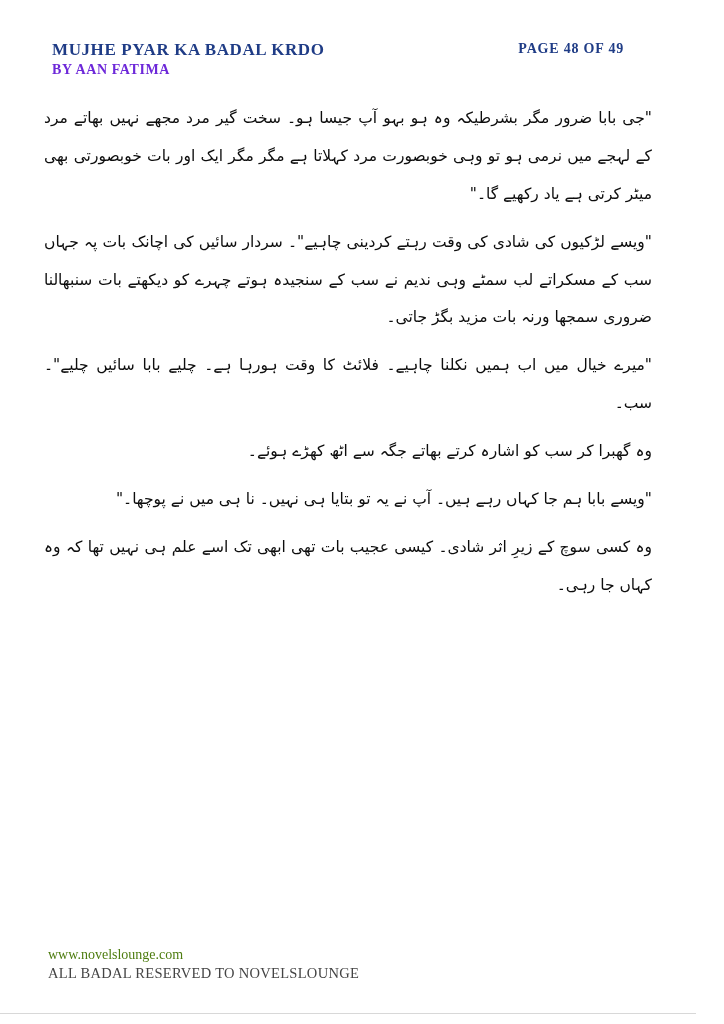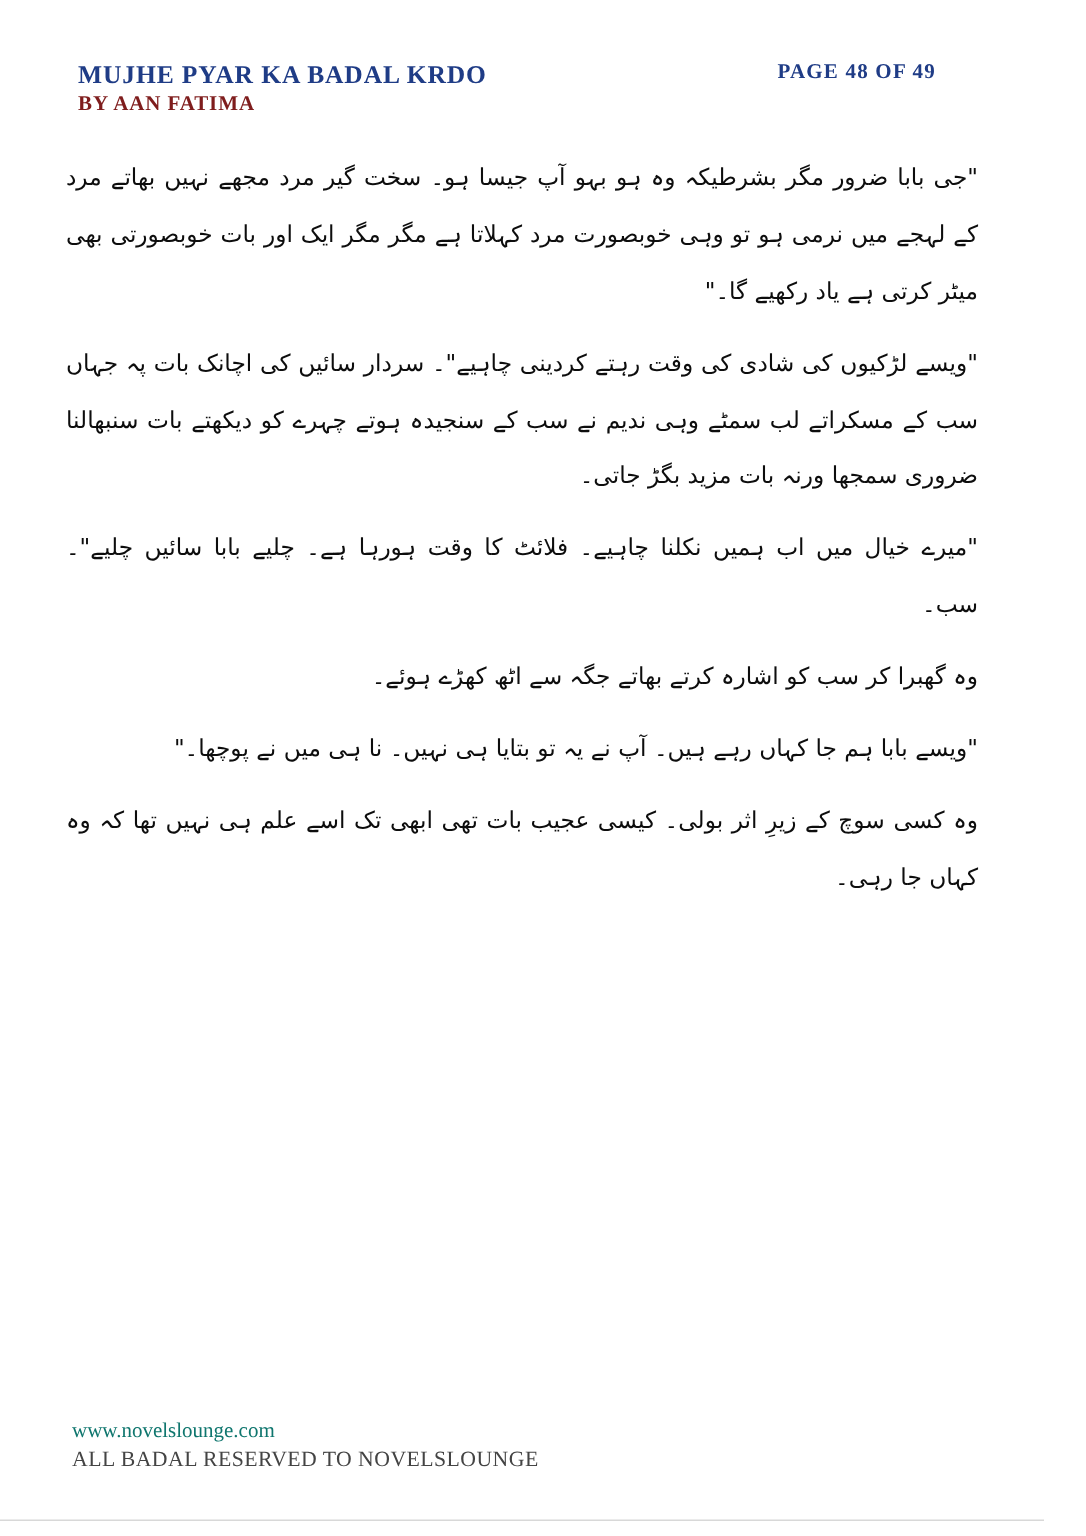--- a/index.html
+++ b/index.html
@@ -38,21 +38,21 @@
     font-size: 17px;
     letter-spacing: 0.6px;
     color: #1f3c86;
     text-transform: uppercase;
   }
   .book-author {
     font-family: "Liberation Serif", serif;
     font-weight: bold;
     font-size: 14px;
     letter-spacing: 0.6px;
-    color: #7f1d1d;
+    color: #6d28d9;
     text-transform: uppercase;
     margin-top: 2px;
   }
   .page-indicator {
     font-family: "Liberation Serif", serif;
     font-weight: bold;
     font-size: 14px;
     letter-spacing: 0.8px;
     color: #1f3c86;
     text-transform: uppercase;
@@ -77,21 +77,21 @@
   }
   .footer {
     position: absolute;
     left: 48px;
     bottom: 42px;
     line-height: 1.2;
   }
   .footer-url {
     font-family: "Liberation Serif", serif;
     font-size: 14px;
-    color: #0f766e;
+    color: #4d7c0f;
     text-decoration: none;
     display: block;
   }
   .footer-rights {
     font-family: "Liberation Serif", serif;
     font-size: 14.5px;
     color: #444444;
     letter-spacing: 0.3px;
     display: block;
     margin-top: 1px;
@@ -118,21 +118,21 @@
     </div>
     <span class="page-indicator">PAGE 48 OF 49</span>
   </div>
 
   <div class="content">
     <p class="para">"جی بابا ضرور مگر بشرطیکہ وہ ہو بہو آپ جیسا ہو۔ سخت گیر مرد مجھے نہیں بھاتے مرد کے لہجے میں نرمی ہو تو وہی خوبصورت مرد کہلاتا ہے مگر مگر ایک اور بات خوبصورتی بھی میٹر کرتی ہے یاد رکھیے گا۔"</p>
     <p class="para">"ویسے لڑکیوں کی شادی کی وقت رہتے کردینی چاہیے"۔ سردار سائیں کی اچانک بات پہ جہاں سب کے مسکراتے لب سمٹے وہی ندیم نے سب کے سنجیدہ ہوتے چہرے کو دیکھتے بات سنبھالنا ضروری  سمجھا ورنہ بات مزید بگڑ جاتی۔</p>
     <p class="para">"میرے خیال میں اب ہمیں نکلنا چاہیے۔ فلائٹ کا وقت ہورہا ہے۔ چلیے بابا سائیں چلیے"۔ سب۔</p>
     <p class="para">وہ گھبرا کر سب کو اشارہ کرتے بھاتے جگہ سے اٹھ کھڑے ہوئے۔</p>
     <p class="para">"ویسے بابا ہم جا کہاں رہے ہیں۔ آپ نے یہ تو بتایا ہی نہیں۔ نا ہی میں نے پوچھا۔"</p>
-    <p class="para">وہ کسی سوچ کے زیرِ اثر بولی۔ کیسی عجیب بات تھی ابھی تک اسے علم ہی نہیں تھا کہ وہ کہاں جا رہی۔</p>
+    <p class="para">وہ کسی سوچ کے زیرِ اثر شادی۔ کیسی عجیب بات تھی ابھی تک اسے علم ہی نہیں تھا کہ وہ کہاں جا رہی۔</p>
   </div>
 
   <div class="footer">
     <a class="footer-url" href="#">www.novelslounge.com</a>
     <span class="footer-rights">ALL BADAL RESERVED TO NOVELSLOUNGE</span>
   </div>
 
   <div class="bottom-rule"></div>
 </div>
 

